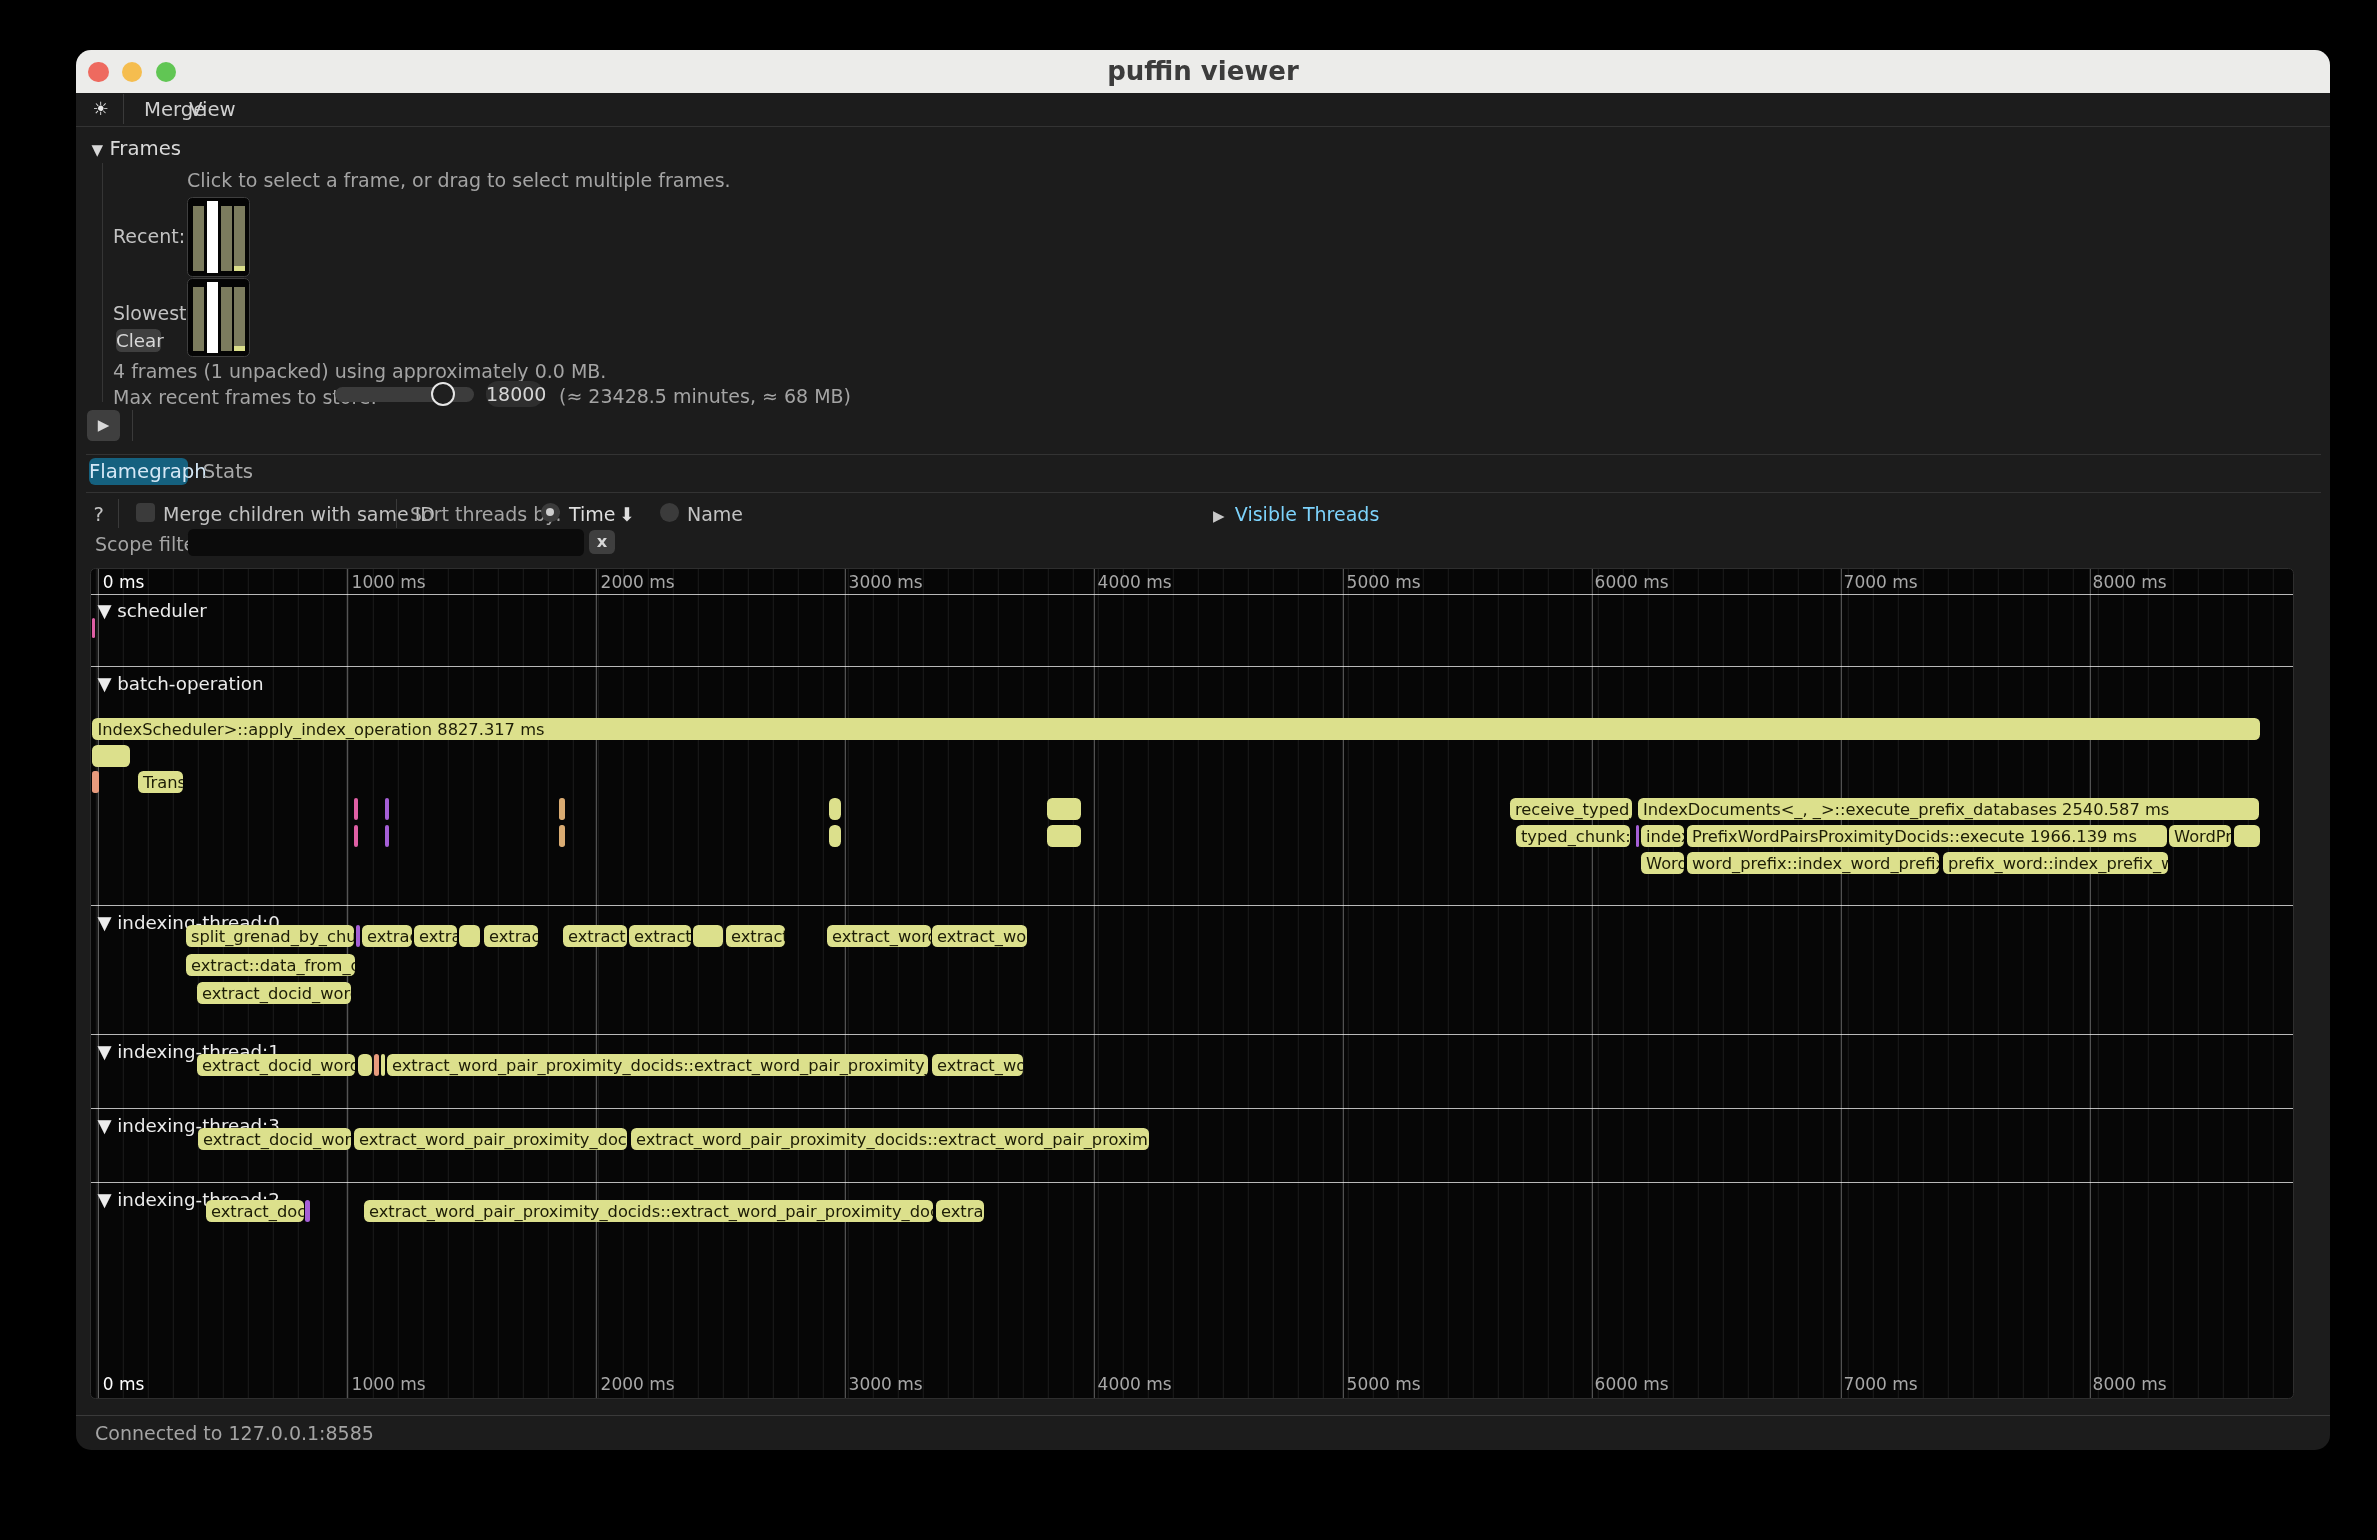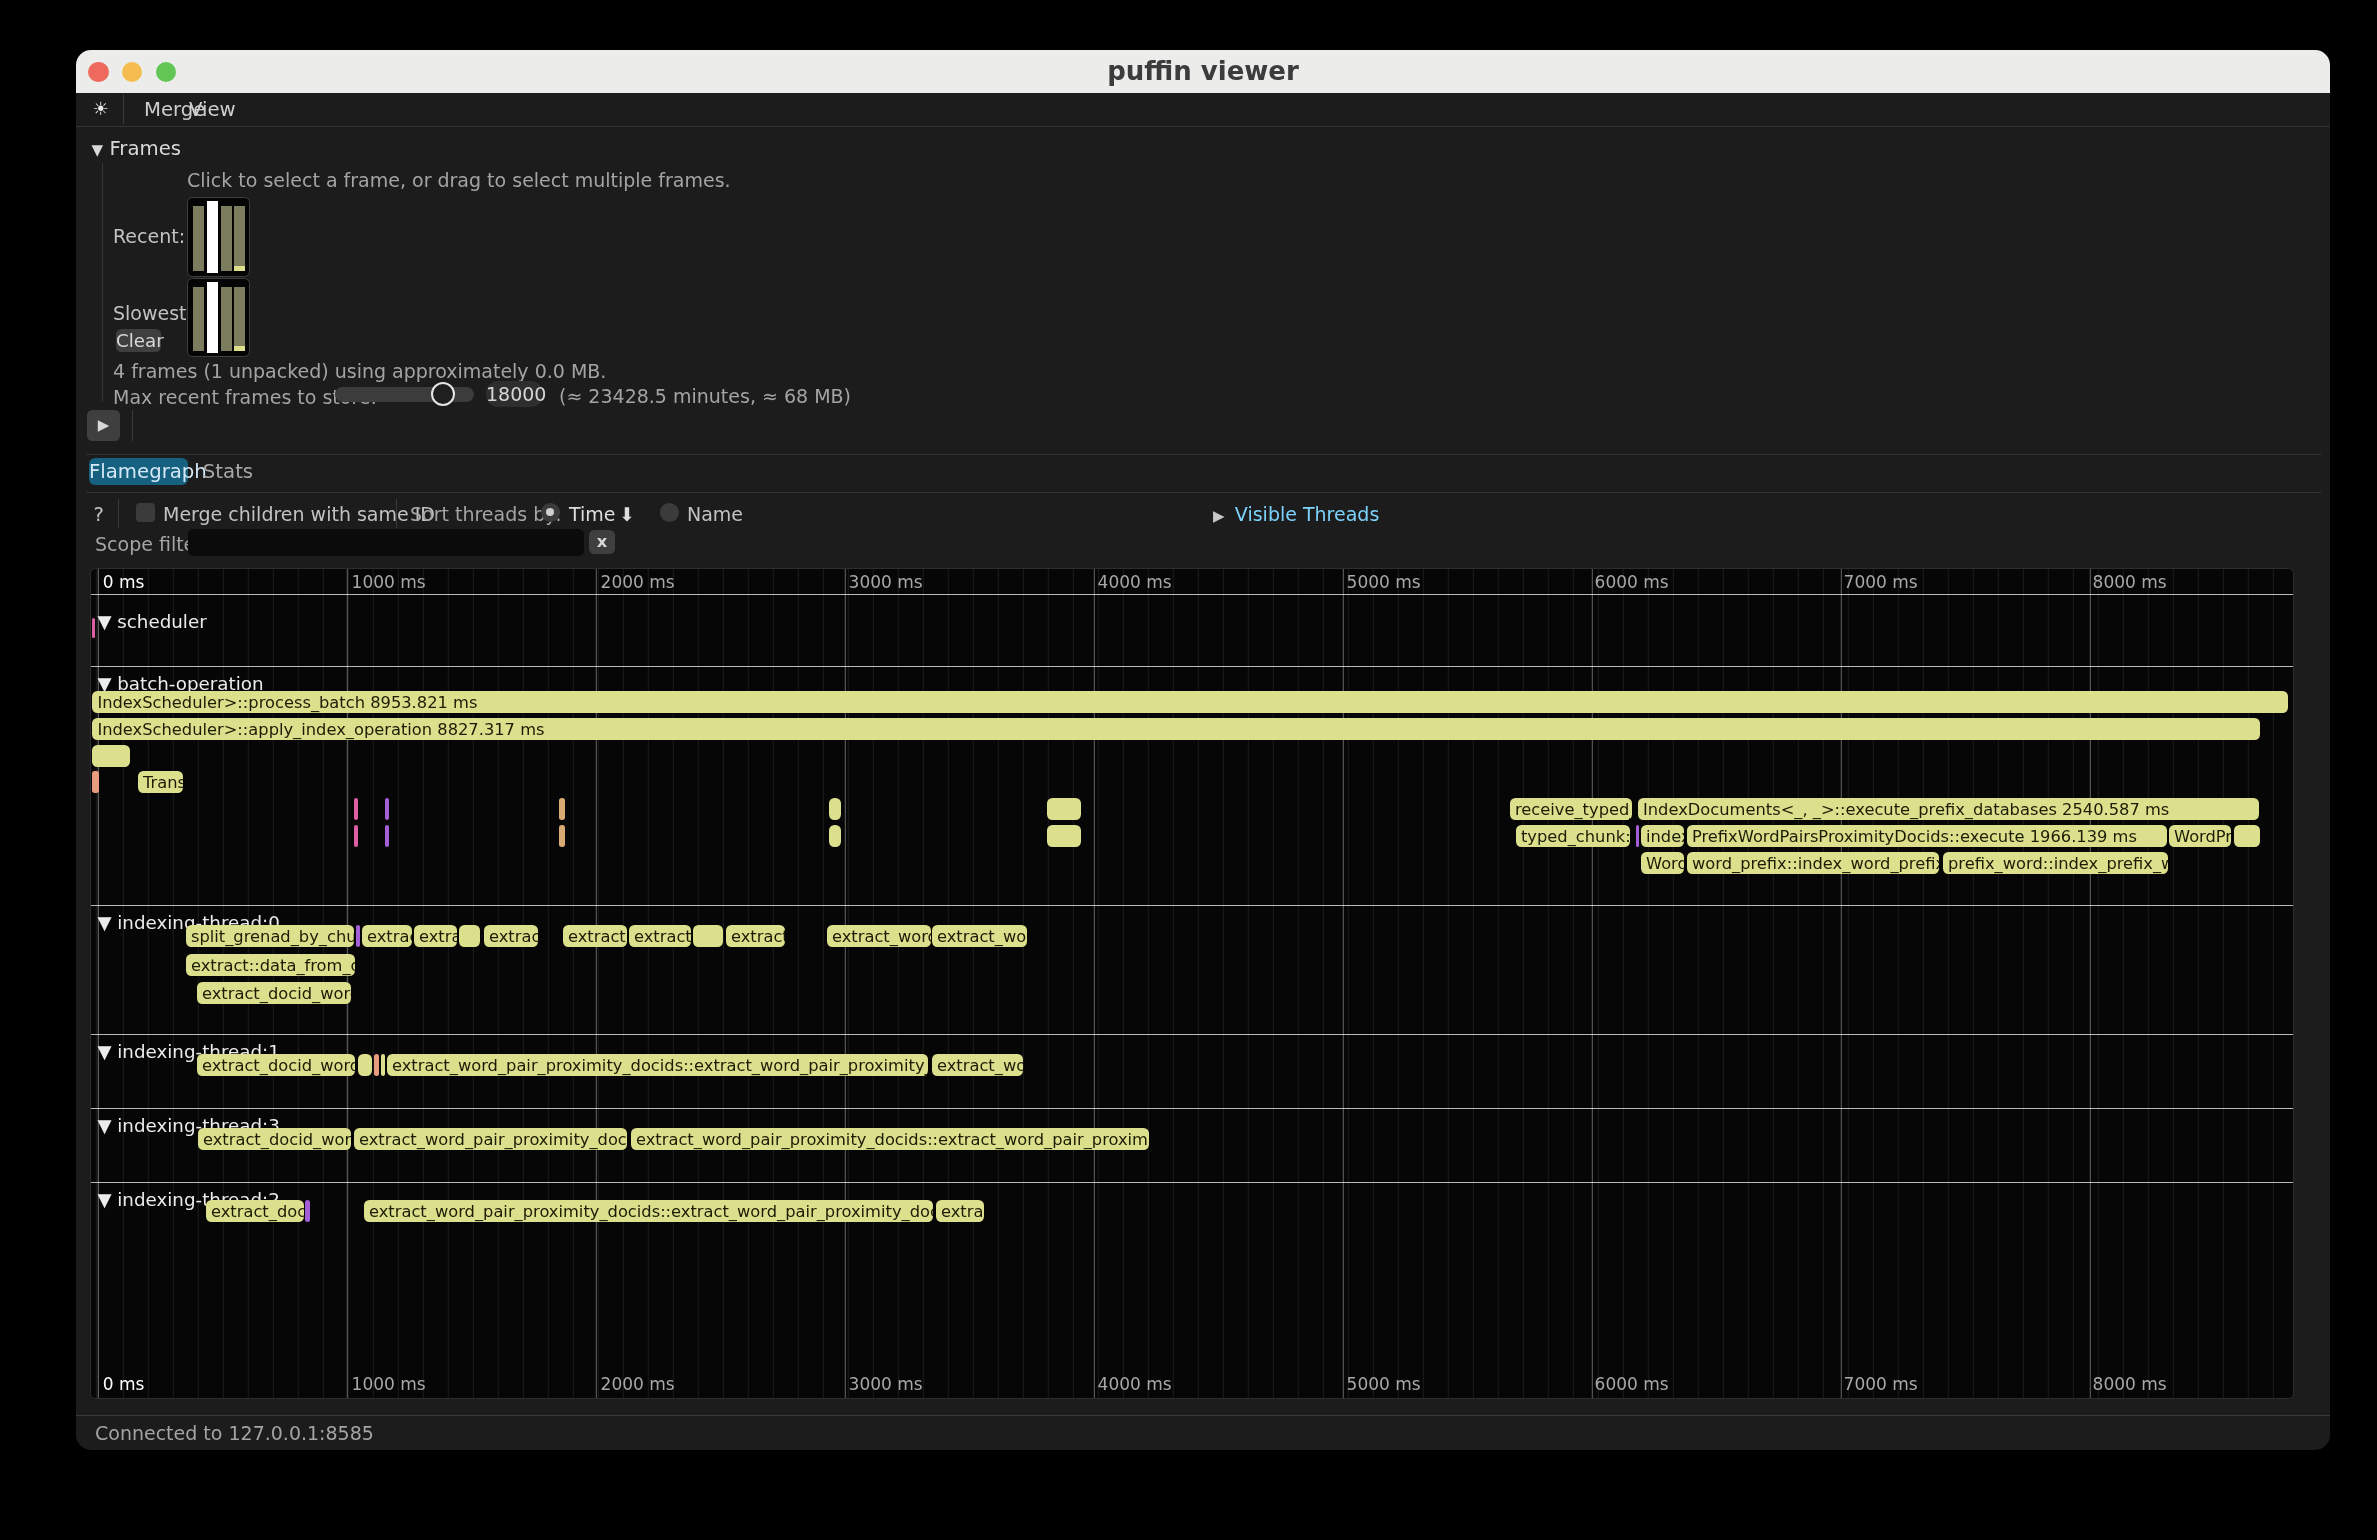--- a/index.html
+++ b/index.html
@@ -146,26 +146,25 @@
       <div class="tick" style="left: 12.2px; top: 805px; color: rgb(255, 255, 255);">0 ms</div>
       <div class="tick" style="left: 261px; top: 805px;">1000 ms</div>
       <div class="tick" style="left: 510px; top: 805px;">2000 ms</div>
       <div class="tick" style="left: 758px; top: 805px;">3000 ms</div>
       <div class="tick" style="left: 1007px; top: 805px;">4000 ms</div>
       <div class="tick" style="left: 1256px; top: 805px;">5000 ms</div>
       <div class="tick" style="left: 1504px; top: 805px;">6000 ms</div>
       <div class="tick" style="left: 1753px; top: 805px;">7000 ms</div>
       <div class="tick" style="left: 2002px; top: 805px;">8000 ms</div>
       <div style="position: absolute; left: 0px; width: 100%; height: 1.4px; top: 25px; background: rgba(255, 255, 255, 0.72);"></div>
-      <div class="fghdr" style="top: 31px; margin-top: 11px;">▼ scheduler</div>
+      <div class="fghdr" style="top: 31px;">▼ scheduler</div>
       <div class="fgsep" style="top: 97px;"></div>
       <div class="bar sliver" style="left: 1.4px; top: 49px; width: 3.4px; height: 20.4px; line-height: 22px; background: rgb(222, 95, 164);"></div>
       <div class="fghdr" style="top: 104px;">▼ batch-operation</div>
       <div class="fgsep" style="top: 336px;"></div>
-      <div class="bar" style="left: 1.4px; top: 122px; width: 2196px; height: 22px; line-height: 23px; background: rgb(220, 224, 140);">IndexScheduler&gt;::process_batch 8953.821 ms</div>
       <div class="bar" style="left: 1.4px; top: 149px; width: 2168px; height: 22px; line-height: 23px; background: rgb(220, 224, 140);">IndexScheduler&gt;::apply_index_operation 8827.317 ms</div>
       <div class="bar" style="left: 1.4px; top: 176px; width: 38px; height: 22px; line-height: 23px; background: rgb(220, 224, 140);"></div>
       <div class="bar sliver" style="left: 1.4px; top: 202px; width: 6.8px; height: 22px; line-height: 23px; background: rgb(232, 155, 125);"></div>
       <div class="bar" style="left: 47px; top: 202px; width: 45px; height: 22px; line-height: 23px; background: rgb(220, 224, 140);">Trans</div>
       <div class="bar sliver" style="left: 263px; top: 229px; width: 4.7px; height: 22px; line-height: 23px; background: rgb(222, 95, 164);"></div>
       <div class="bar sliver" style="left: 294px; top: 229px; width: 4.1px; height: 22px; line-height: 23px; background: rgb(165, 95, 214);"></div>
       <div class="bar sliver" style="left: 468px; top: 229px; width: 6.1px; height: 22px; line-height: 23px; background: rgb(217, 171, 114);"></div>
       <div class="bar" style="left: 738px; top: 229px; width: 12.2px; height: 22px; line-height: 23px; background: rgb(220, 224, 140);"></div>
       <div class="bar" style="left: 956px; top: 229px; width: 34px; height: 22px; line-height: 23px; background: rgb(220, 224, 140);"></div>
       <div class="bar" style="left: 1419px; top: 229px; width: 122px; height: 22px; line-height: 23px; background: rgb(220, 224, 140);">receive_typed_</div>

